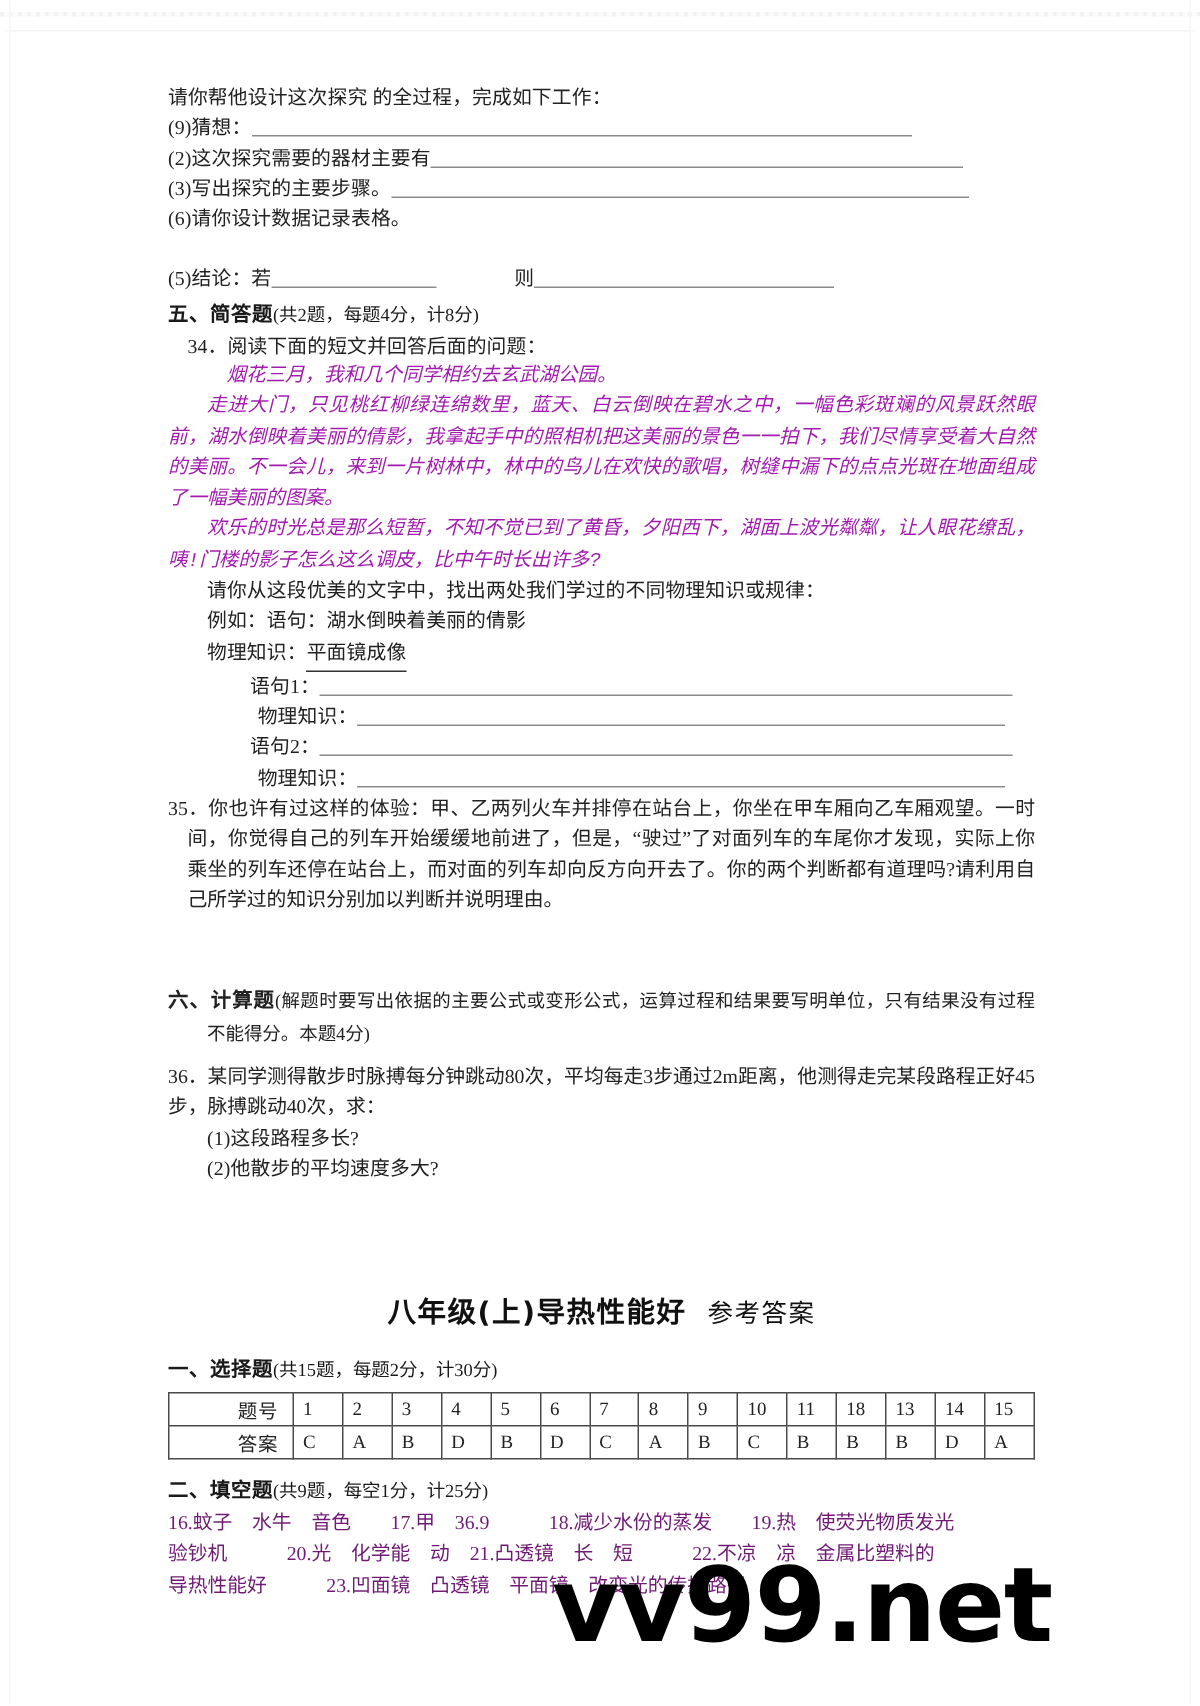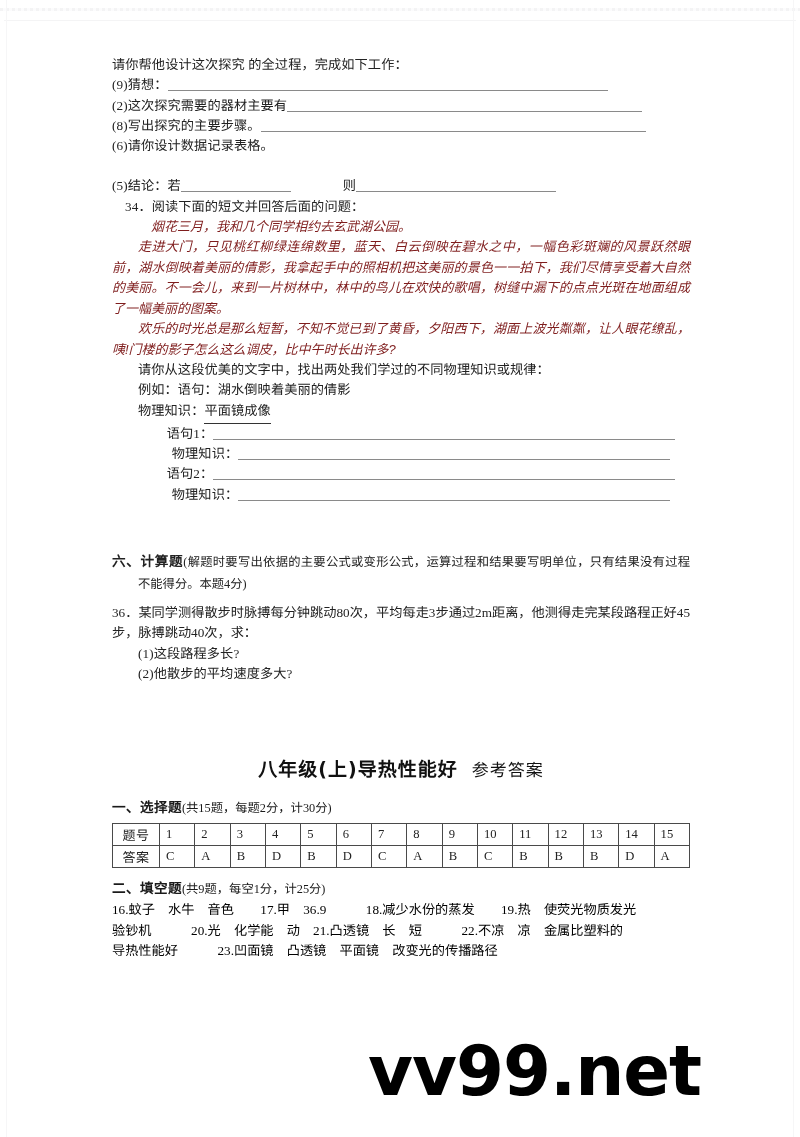--- a/index.html
+++ b/index.html
@@ -72,25 +72,25 @@
     text-align: justify;
     text-justify: inter-ideograph;
     color: #222;
   }
   .indent1 { padding-left: 13px; font-family: Liberation Serif, serif; }
   .indent2 { padding-left: 26px; }
   .indent3 { padding-left: 40px; text-align: center; }
 
   
   .story {
-    font-family: Liberation Sans, sans-serif;
+    font-family: Liberation Mono, monospace;
     font-style: italic;
     font-size: 13px;
     line-height: 20.4px;
-    color: #7f1d1d;
+    color: #a21caf;
     text-align: justify;
     text-justify: inter-ideograph;
   }
   .story .first { padding-left: 26px; display: inline-block; }
 
   
   .sec-head {
     font-size: 13.4px;
     line-height: 21px;
     margin-top: 2px;
@@ -142,27 +142,28 @@
     font-size: 12.6px;
     font-family: "Liberation Serif", serif;
     color: #222;
     padding: 0;
   }
   table.ansgrid td.rowhead {
     width: 46px;
     font-family: Liberation Sans, sans-serif;
     font-size: 13px;
     letter-spacing: .5px;
+    padding-left: 36px;
   }
   table.ansgrid td.cell { text-align: left; padding-left: 6px; }
 
   .blank-answers {
     font-size: 13.2px;
     line-height: 20.6px;
-    color: #000000;
+    color: #701a75;
     white-space: pre-wrap;
   }
 
   
   .watermark {
     position: absolute;
     left: 368px;
     top: 1037px;
     font-family: "DejaVu Sans", "Liberation Sans", sans-serif;
     font-weight: bold;
@@ -194,32 +195,35 @@
 
     <div class="ln">请你帮他设计这次探究   的全过程，完成如下工作：</div>
 
     <div class="ln">
       <span>(9)猜想：</span><span class="rule" style="width:440px"></span>
     </div>
     <div class="ln">
       <span>(2)这次探究需要的器材主要有</span><span class="rule" style="width:355px"></span>
     </div>
     <div class="ln">
-      <span>(8)写出探究的主要步骤。</span><span class="rule" style="width:385px"></span>
+      <span>(3)写出探究的主要步骤。</span><span class="rule" style="width:385px"></span>
     </div>
     <div class="ln">
       <span>(6)请你设计数据记录表格。</span>
     </div>
 
     <div class="spacer-20"></div>
 
     <div class="ln">
       <span>(5)结论：若</span><span class="rule" style="width:110px"></span><span style="display:inline-block;width:52px"></span><span>则</span><span class="rule" style="width:200px"></span>
     </div>
 
+    <div class="sec-head">
+      <b>五、简答题</b><span class="note">(共2题，每题4分，计8分)</span>
+    </div>
 
     <div class="ln indent1">34．阅读下面的短文并回答后面的问题：</div>
 
     <div class="story indent1">
       <span class="first">烟花三月，我和几个同学相约去玄武湖公园。</span>
     </div>
     <div class="story" style="text-indent:26px">走进大门，只见桃红柳绿连绵数里，蓝天、白云倒映在碧水之中，一幅色彩斑斓的风景跃然眼前，湖水倒映着美丽的倩影，我拿起手中的照相机把这美丽的景色一一拍下，我们尽情享受着大自然的美丽。不一会儿，来到一片树林中，林中的鸟儿在欢快的歌唱，树缝中漏下的点点光斑在地面组成了一幅美丽的图案。</div>
     <div class="story" style="text-indent:26px">欢乐的时光总是那么短暂，不知不觉已到了黄昏，夕阳西下，湖面上波光粼粼，让人眼花缭乱，咦!门楼的影子怎么这么调皮，比中午时长出许多?</div>
 
     <div class="ln indent2">请你从这段优美的文字中，找出两处我们学过的不同物理知识或规律：</div>
@@ -237,20 +241,23 @@
     <div class="ln indent3">
       <span>物理知识：</span><span class="rule" style="width:432px"></span>
     </div>
     <div class="ln indent3">
       <span>语句2：</span><span class="rule" style="width:462px"></span>
     </div>
     <div class="ln indent3">
       <span>物理知识：</span><span class="rule" style="width:432px"></span>
     </div>
 
+    <div class="para" style="padding-left:13px;text-indent:-13px">
+      <span>35．</span><span>你也许有过这样的体验：甲、乙两列火车并排停在站台上，你坐在甲车厢向乙车厢观望。一时间，你觉得自己的列车开始缓缓地前进了，但是，“驶过”了对面列车的车尾你才发现，实际上你乘坐的列车还停在站台上，而对面的列车却向反方向开去了。你的两个判断都有道理吗?请利用自己所学过的知识分别加以判断并说明理由。</span>
+    </div>
 
     <div class="spacer-44"></div>
 
     <div class="sec-head para" style="padding-left:26px;text-indent:-26px">
       <b>六、计算题</b><span class="note">(解题时要写出依据的主要公式或变形公式，运算过程和结果要写明单位，只有结果没有过程不能得分。本题4分)</span>
     </div>
 
     <div class="spacer-8"></div>
 
     <div class="para">
@@ -280,21 +287,21 @@
           <td class="cell">2</td>
           <td class="cell">3</td>
           <td class="cell">4</td>
           <td class="cell">5</td>
           <td class="cell">6</td>
           <td class="cell">7</td>
           <td class="cell">8</td>
           <td class="cell">9</td>
           <td class="cell">10</td>
           <td class="cell">11</td>
-          <td class="cell">12</td>
+          <td class="cell">18</td>
           <td class="cell">13</td>
           <td class="cell">14</td>
           <td class="cell">15</td>
         </tr>
         <tr>
           <td class="rowhead">答案</td>
           <td class="cell">C</td>
           <td class="cell">A</td>
           <td class="cell">B</td>
           <td class="cell">D</td>

